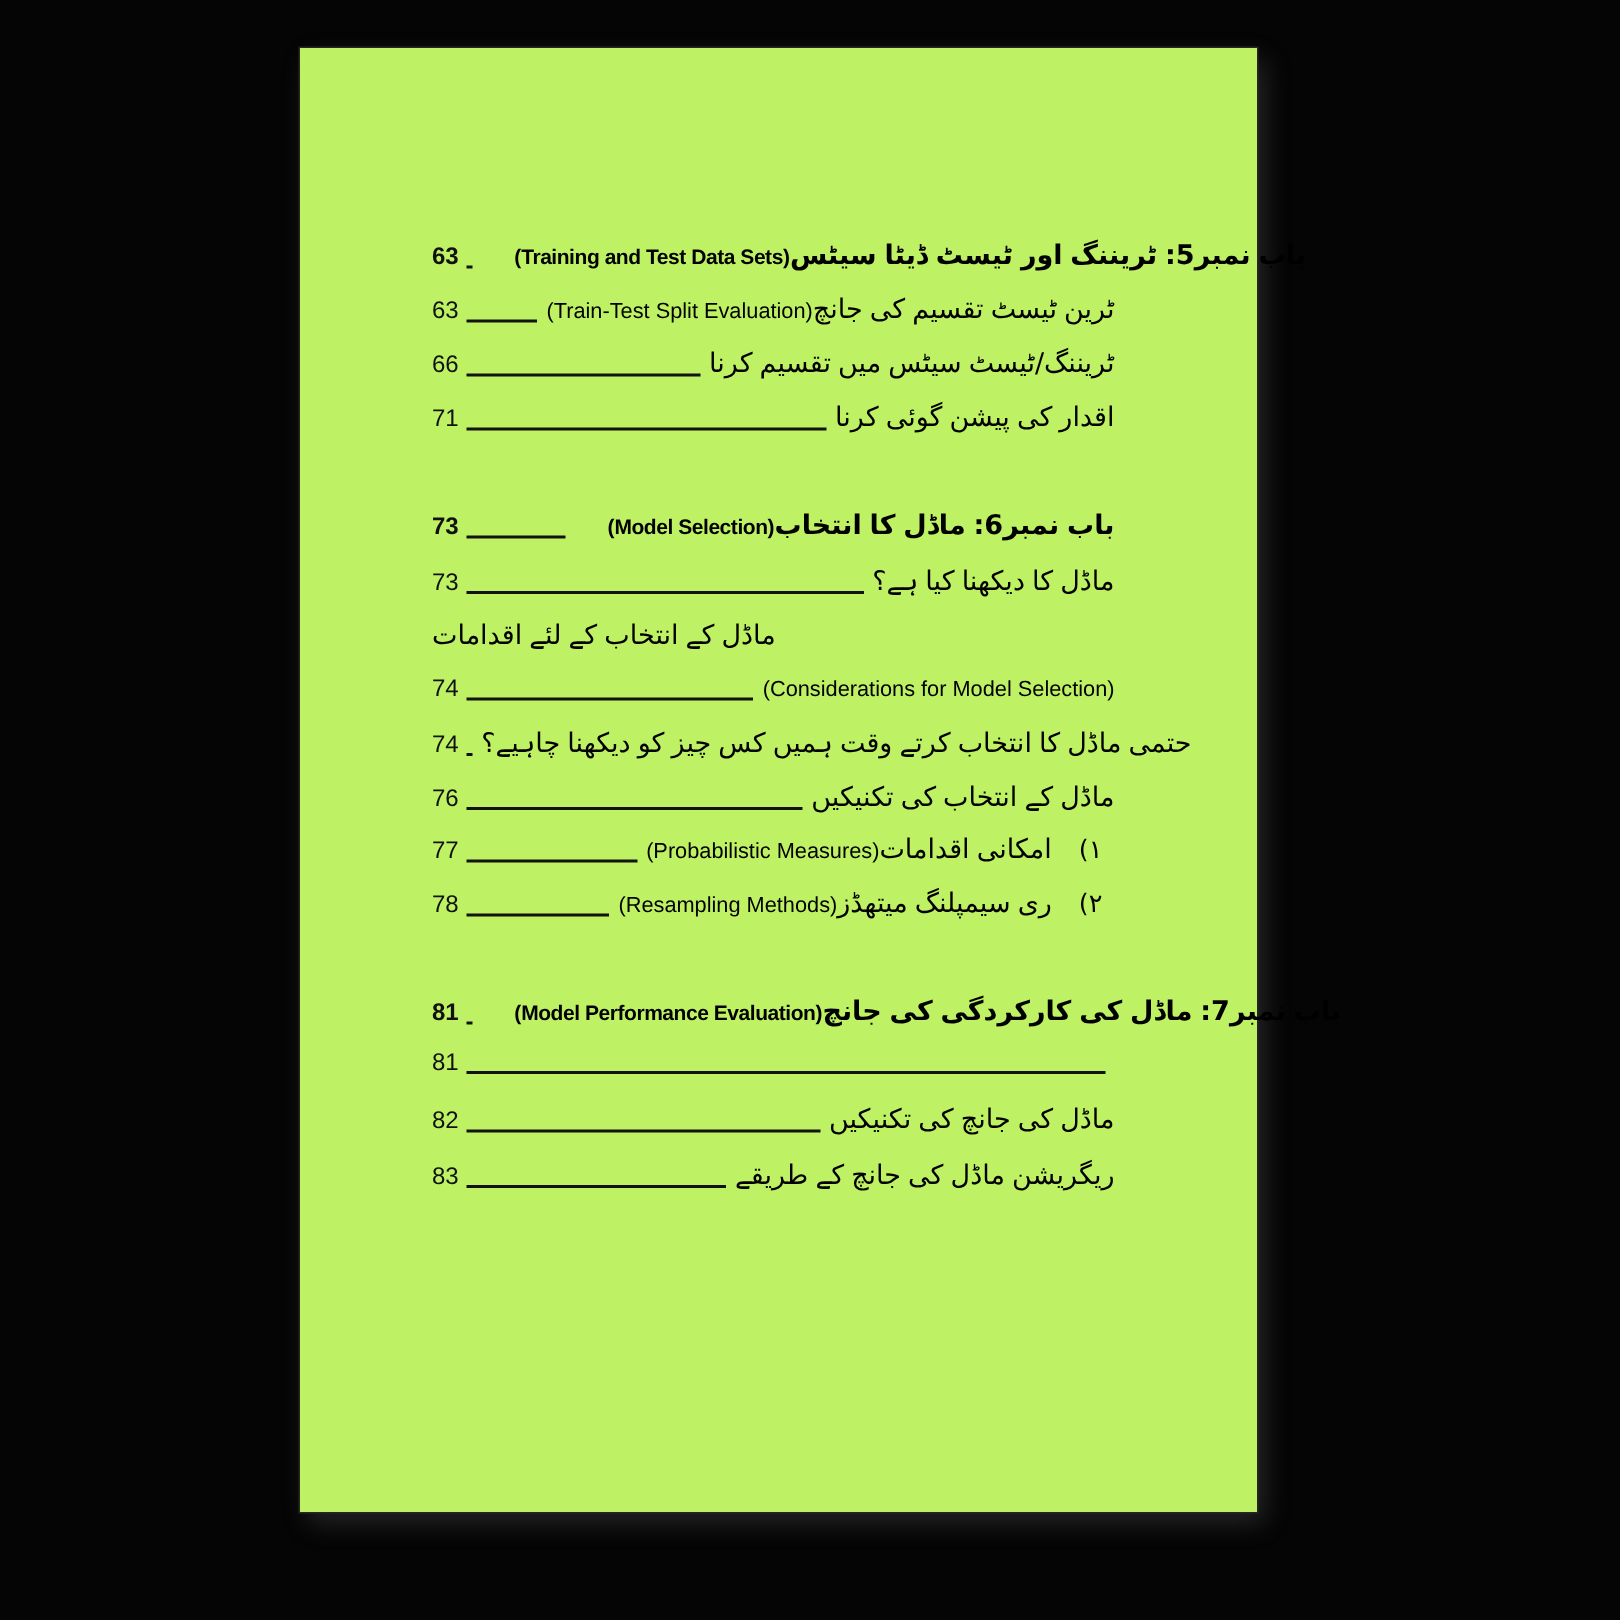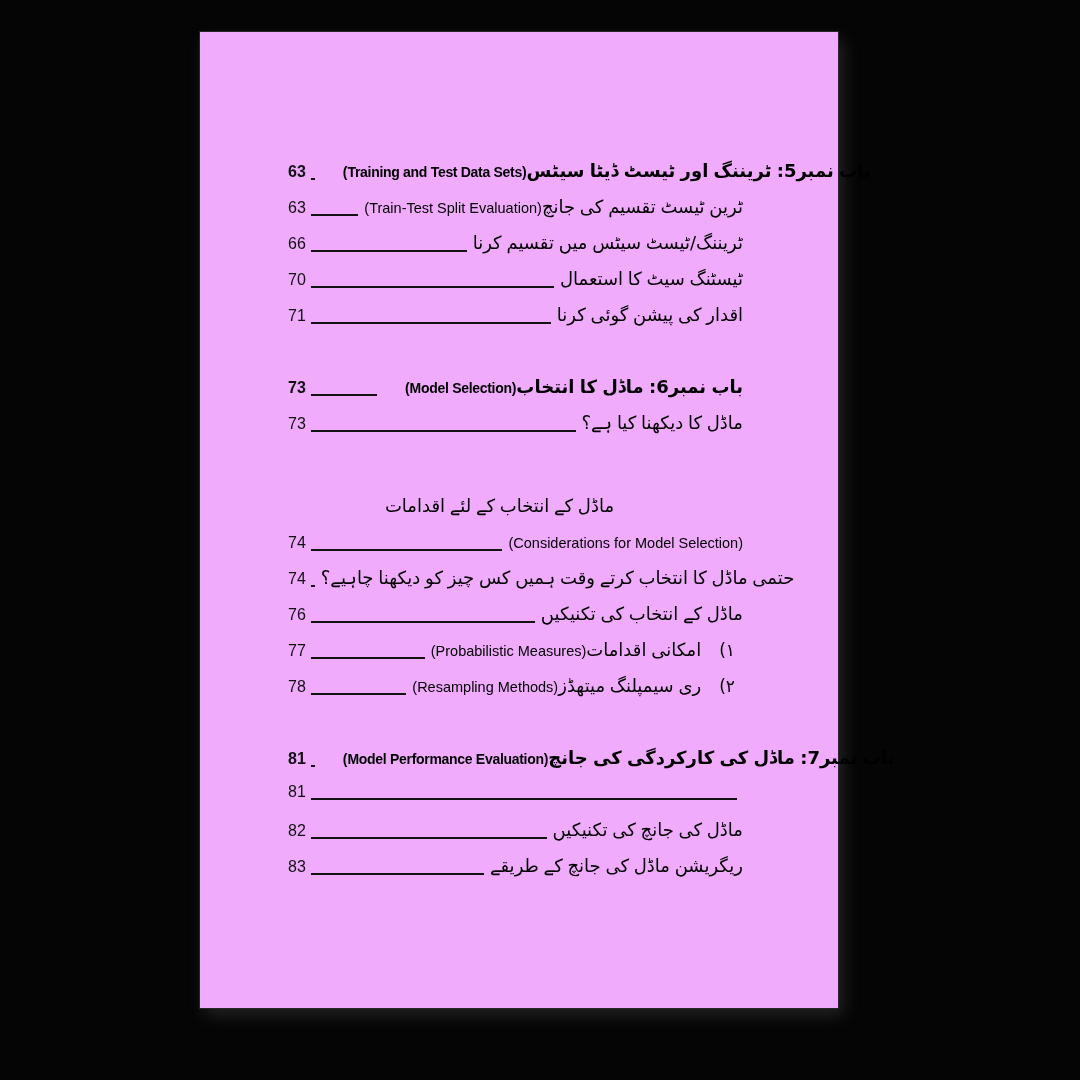--- a/index.html
+++ b/index.html
@@ -7,21 +7,21 @@
     width:1080px;height:1080px;
     background:#050505;
     position:relative;
     overflow:hidden;
     font-family:"DejaVu Sans",sans-serif;
   }
   .paper{
     position:absolute;
     left:200px;top:32px;
     width:638px;height:976px;
-    background:#f0abfc;
+    background:#bef264;
     box-shadow:0 0 0 1px #262626, 5px 7px 16px rgba(110,110,110,0.30);
     box-sizing:border-box;
     padding:128px 95px 0 88px;
   }
   .toc{display:flex;flex-direction:column;}
   .section{display:flex;flex-direction:column;}
   .section + .section{margin-top:36px;}
   .row{
     display:flex;
     align-items:baseline;
@@ -67,21 +67,21 @@
   .marker-row{padding-right:8px;}
   .marker{
     flex:0 0 auto;
     direction:rtl;
     unicode-bidi:embed;
     font-family:"DejaVu Sans",sans-serif;
     font-size:17px;
     margin-left:18px;
     color:#000;
   }
-  .noline{justify-content:center;padding-right:32px;margin-top:47px;}
+  .noline{justify-content:flex-start;padding-right:32px;}
 </style>
 </head>
 <body>
 
 <div class="paper">
   <div class="toc">
 
     <div class="section">
       <div class="row chapter">
         <span class="num">63</span>
@@ -90,25 +90,20 @@
       </div>
       <div class="row">
         <span class="num">63</span>
         <span class="leader"></span>
         <span class="title" dir="rtl"><span class="ur">ٹرین ٹیسٹ تقسیم کی جانچ</span><span class="en">(Train-Test Split Evaluation)</span></span>
       </div>
       <div class="row">
         <span class="num">66</span>
         <span class="leader"></span>
         <span class="title" dir="rtl"><span class="ur">ٹریننگ/ٹیسٹ سیٹس میں تقسیم کرنا</span><span class="en"></span></span>
-      </div>
-      <div class="row">
-        <span class="num">70</span>
-        <span class="leader"></span>
-        <span class="title" dir="rtl"><span class="ur">ٹیسٹنگ سیٹ کا استعمال</span><span class="en"></span></span>
       </div>
       <div class="row">
         <span class="num">71</span>
         <span class="leader"></span>
         <span class="title" dir="rtl"><span class="ur">اقدار کی پیشن گوئی کرنا</span><span class="en"></span></span>
       </div>
     </div>
 
     <div class="section">
       <div class="row chapter">

